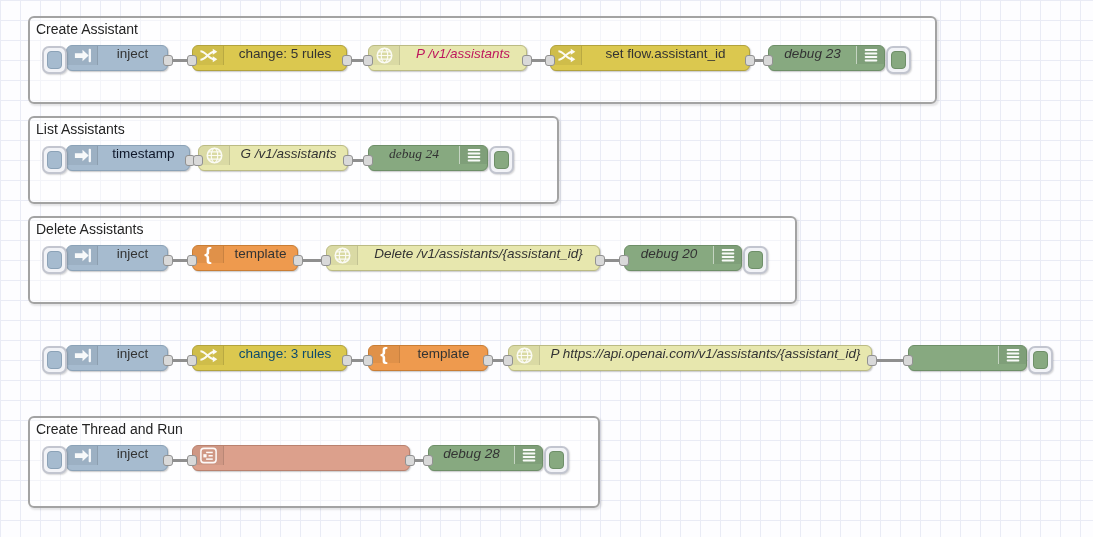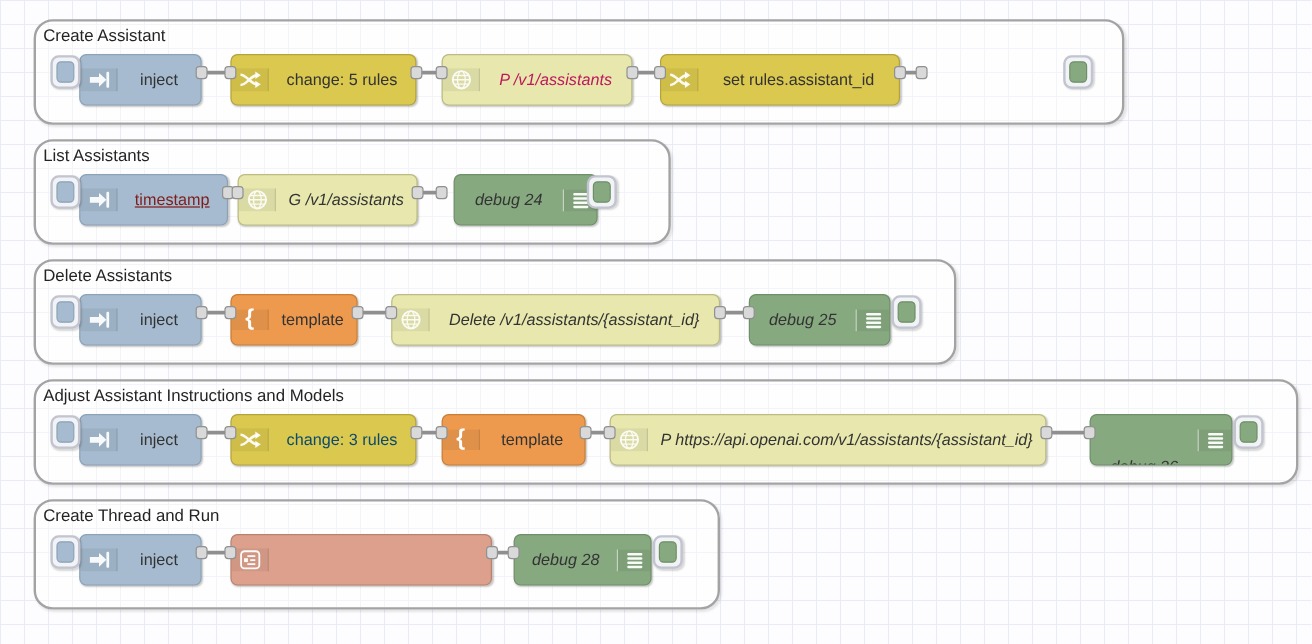--- a/index.html
+++ b/index.html
@@ -6,32 +6,32 @@
   #canvas {
     position:relative; width:1093px; height:537px; overflow:hidden;
     background-color:#fdfdff;
     background-image:
       linear-gradient(#e9ebf5 1px, transparent 1px),
       linear-gradient(90deg, #e9ebf5 1px, transparent 1px);
     background-size:20px 20px;
     font-family:"Liberation Sans", sans-serif;
   }
   .group {
-    position:absolute; border:2px solid #a3a3a3; border-radius:16px;
+    position:absolute; border:2px solid #a3a3a3; border-radius:6px;
     background:rgba(255,255,255,0.45); z-index:0;
     box-shadow:1.5px 1.5px 2px rgba(0,0,0,0.10);
   }
   .group-label {
     position:absolute; top:3px; left:6px; font-size:14px; color:#242424;
     white-space:nowrap; pointer-events:none;
   }
   .wire { position:absolute; height:3px; background:#8f8f8f; z-index:1; border-radius:1px; }
   .node {
-    position:absolute; height:43px; border:1px solid; border-radius:6px;
-    display:flex; align-items:center; z-index:2; box-sizing:border-box;
+    position:absolute; height:26px; border:1px solid; border-radius:6px;
+    display:flex; align-items:flex-start; z-index:2; box-sizing:border-box;
     box-shadow:1px 1px 1.5px rgba(0,0,0,0.22); overflow:hidden;
   }
   .icon-region {
     width:30px; flex:0 0 30px; display:flex; align-items:center; justify-content:center;
     background:rgba(0,0,0,0.055);
   }
   .icon-left  { border-right:1px solid rgba(0,0,0,0.10); }
   .icon-right { width:27px; flex:0 0 27px; border-left:1px solid rgba(255,255,255,0.55); }
   .node-label {
     flex:1; display:flex; align-items:center; justify-content:center;
@@ -115,61 +115,74 @@
           <g stroke="#fff" stroke-width="2.2" fill="none" opacity="0.92">
             <path d="M1.5 14.5 C7 14.5 10.5 6 16 6"></path>
             <path d="M1.5 5.5 C7 5.5 10.5 14 16 14"></path>
           </g>
           <g fill="#fff" opacity="0.92">
             <path d="M14.5 2.8 L19.3 6 L14.5 9.2 z"></path>
             <path d="M14.5 10.8 L19.3 14 L14.5 17.2 z"></path>
           </g>
         </svg>
       </div>
-      <div class="node-label" style="color: rgb(51, 51, 51);">set rules.assistant_id</div>
+      <div class="node-label" style="color: rgb(51, 51, 51);">set flow.assistant_id</div>
     </div>
     <div class="port" style="left: 545px; top: 54.5px;"></div>
     <div class="port" style="left: 745px; top: 54.5px;"></div>
+    <div class="node node-debug italic" style="left: 768px; top: 45px; width: 117px; background: rgb(135, 169, 128); border-color: rgb(110, 143, 104);">
+      <div class="node-label" style="color: rgb(51, 51, 51);">debug 23</div>
+      <div class="icon-region icon-right">
+        <svg width="18" height="18" viewBox="0 0 20 20">
+          <g fill="#fff" opacity="0.95">
+            <rect x="3" y="3.2" width="14" height="2.3" rx="1"></rect>
+            <rect x="3" y="7.1" width="14" height="2.3" rx="1"></rect>
+            <rect x="3" y="11" width="14" height="2.3" rx="1"></rect>
+            <rect x="3" y="14.9" width="14" height="2.3" rx="1"></rect>
+          </g>
+        </svg>
+      </div>
+    </div>
     <div class="port" style="left: 763px; top: 54.5px;"></div>
     <div class="btn-outer" style="left: 886px; top: 46px;">
       <div class="btn-inner" style="background: rgb(135, 169, 128); border-color: rgb(110, 143, 104);"></div>
     </div>
     <div class="group" style="left: 28px; top: 116px; width: 527px; height: 84px; border-color: rgb(163, 163, 163);">
       <div class="group-label" style="color: rgb(36, 36, 36);">List Assistants</div>
     </div>
     <div class="wire" style="left: 190px; top: 158.5px; width: 8px; background: rgb(143, 143, 143);"></div>
     <div class="wire" style="left: 348px; top: 158.5px; width: 20px; background: rgb(143, 143, 143);"></div>
     <div class="node node-inject" style="left: 66px; top: 145px; width: 124px; background: rgb(166, 187, 207); border-color: rgb(139, 162, 183);">
       <div class="icon-region icon-left">
         <svg width="19" height="19" viewBox="0 0 20 20">
           <path d="M2 7.5h8V4l6.5 6L10 16v-3.5H2z" fill="#fff" opacity="0.92"></path>
           <rect x="16.5" y="3" width="2.4" height="14" rx="1" fill="#fff" opacity="0.92"></rect>
         </svg>
       </div>
-      <div class="node-label" style="color: #7f1d1d; text-decoration: underline;">timestamp</div>
+      <div class="node-label" style="color: #0f172a;">timestamp</div>
     </div>
     <div class="port" style="left: 185px; top: 154.5px;"></div>
     <div class="btn-outer" style="left: 42px; top: 146px;">
       <div class="btn-inner" style="background: rgb(166, 187, 207); border-color: rgb(139, 162, 183);"></div>
     </div>
     <div class="node node-http_request italic" style="left: 198px; top: 145px; width: 150px; background: rgb(231, 231, 174); border-color: rgb(187, 187, 132);">
       <div class="icon-region icon-left">
         <svg width="19" height="19" viewBox="0 0 20 20">
           <g stroke="#fff" fill="none" opacity="0.88">
             <circle cx="10" cy="10" r="7.6" stroke-width="1.7"></circle>
             <ellipse cx="10" cy="10" rx="3.4" ry="7.6" stroke-width="1.2"></ellipse>
             <path d="M2.6 10h14.8M3.6 6.2h12.8M3.6 13.8h12.8" stroke-width="1.2"></path>
           </g>
         </svg>
       </div>
       <div class="node-label" style="color: rgb(51, 51, 51);">G /v1/assistants</div>
     </div>
     <div class="port" style="left: 193px; top: 154.5px;"></div>
     <div class="port" style="left: 343px; top: 154.5px;"></div>
-    <div class="node node-debug italic" style="left: 378px; top: 145px; width: 120px; background: rgb(135, 169, 128); border-color: rgb(110, 143, 104);">
+    <div class="node node-debug italic" style="left: 368px; top: 145px; width: 120px; background: rgb(135, 169, 128); border-color: rgb(110, 143, 104); font-family: Liberation Serif, serif;">
       <div class="node-label" style="color: rgb(51, 51, 51);">debug 24</div>
       <div class="icon-region icon-right">
         <svg width="18" height="18" viewBox="0 0 20 20">
           <g fill="#fff" opacity="0.95">
             <rect x="3" y="3.2" width="14" height="2.3" rx="1"></rect>
             <rect x="3" y="7.1" width="14" height="2.3" rx="1"></rect>
             <rect x="3" y="11" width="14" height="2.3" rx="1"></rect>
             <rect x="3" y="14.9" width="14" height="2.3" rx="1"></rect>
           </g>
         </svg>
@@ -214,38 +227,35 @@
             <ellipse cx="10" cy="10" rx="3.4" ry="7.6" stroke-width="1.2"></ellipse>
             <path d="M2.6 10h14.8M3.6 6.2h12.8M3.6 13.8h12.8" stroke-width="1.2"></path>
           </g>
         </svg>
       </div>
       <div class="node-label" style="color: rgb(51, 51, 51);">Delete /v1/assistants/{assistant_id}</div>
     </div>
     <div class="port" style="left: 321px; top: 254.5px;"></div>
     <div class="port" style="left: 595px; top: 254.5px;"></div>
     <div class="node node-debug italic" style="left: 624px; top: 245px; width: 118px; background: rgb(135, 169, 128); border-color: rgb(110, 143, 104);">
-      <div class="node-label" style="color: rgb(51, 51, 51);">debug 25</div>
+      <div class="node-label" style="color: rgb(51, 51, 51);">debug 20</div>
       <div class="icon-region icon-right">
         <svg width="18" height="18" viewBox="0 0 20 20">
           <g fill="#fff" opacity="0.95">
             <rect x="3" y="3.2" width="14" height="2.3" rx="1"></rect>
             <rect x="3" y="7.1" width="14" height="2.3" rx="1"></rect>
             <rect x="3" y="11" width="14" height="2.3" rx="1"></rect>
             <rect x="3" y="14.9" width="14" height="2.3" rx="1"></rect>
           </g>
         </svg>
       </div>
     </div>
     <div class="port" style="left: 619px; top: 254.5px;"></div>
     <div class="btn-outer" style="left: 743px; top: 246px;">
       <div class="btn-inner" style="background: rgb(135, 169, 128); border-color: rgb(110, 143, 104);"></div>
-    </div>
-    <div class="group" style="left: 28px; top: 316px; width: 1050px; height: 84px; border-color: rgb(163, 163, 163);">
-      <div class="group-label" style="color: rgb(36, 36, 36);">Adjust Assistant Instructions and Models</div>
     </div>
     <div class="wire" style="left: 168px; top: 358.5px; width: 24px; background: rgb(143, 143, 143);"></div>
     <div class="wire" style="left: 347px; top: 358.5px; width: 21px; background: rgb(143, 143, 143);"></div>
     <div class="wire" style="left: 488px; top: 358.5px; width: 20px; background: rgb(143, 143, 143);"></div>
     <div class="wire" style="left: 872px; top: 358.5px; width: 36px; background: rgb(143, 143, 143);"></div>
     <div class="node node-inject" style="left: 66px; top: 345px; width: 102px; background: rgb(166, 187, 207); border-color: rgb(139, 162, 183);">
       <div class="icon-region icon-left">
         <svg width="19" height="19" viewBox="0 0 20 20">
           <path d="M2 7.5h8V4l6.5 6L10 16v-3.5H2z" fill="#fff" opacity="0.92"></path>
           <rect x="16.5" y="3" width="2.4" height="14" rx="1" fill="#fff" opacity="0.92"></rect>

